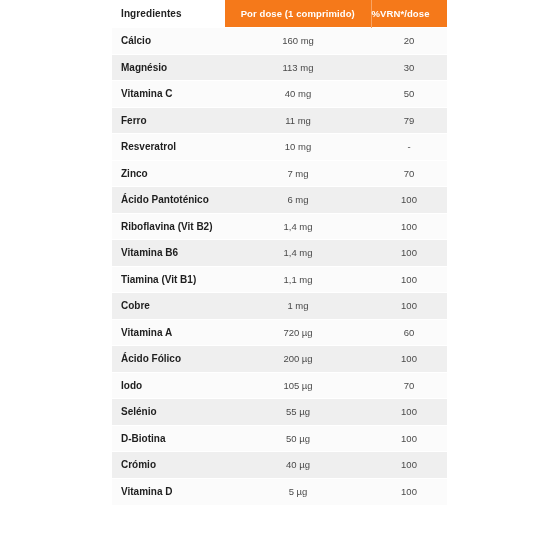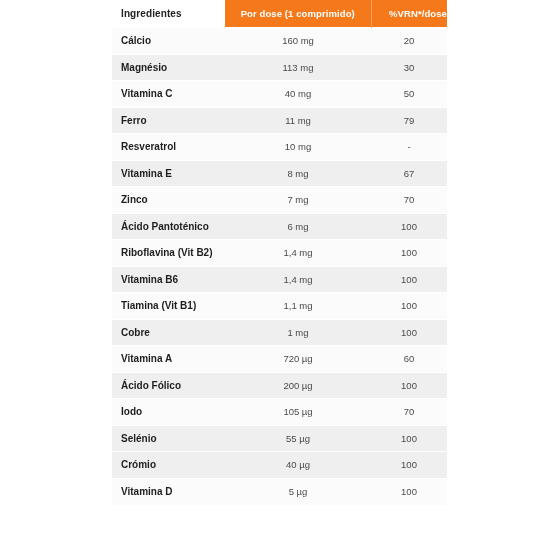--- a/index.html
+++ b/index.html
@@ -50,21 +50,21 @@
   }
   th.th-dose {
     background: #f5791a;
     color: #ffffff;
     text-align: center;
     border-right: 1px solid #f9a463;
   }
   th.th-vrn {
     background: #f5791a;
     color: #ffffff;
-    text-align: right;
+    text-align: left;
   }
 
   
   tbody tr { height: 26.5px; }
   tbody tr.row-odd  td { background: #fbfbfb; }
   tbody tr.row-even td { background: #efefef; }
 
   tbody td {
     padding: 0;
     vertical-align: middle;
@@ -118,25 +118,20 @@
         <tr class="row-even">
           <td class="cell-ingredient">Ferro</td>
           <td class="cell-dose">11 mg</td>
           <td class="cell-vrn">79</td>
         </tr>
         <tr class="row-odd">
           <td class="cell-ingredient">Resveratrol</td>
           <td class="cell-dose">10 mg</td>
           <td class="cell-vrn">-</td>
         </tr>
-        <tr class="row-even">
-          <td class="cell-ingredient">Vitamina E</td>
-          <td class="cell-dose">8 mg</td>
-          <td class="cell-vrn">67</td>
-        </tr>
         <tr class="row-odd">
           <td class="cell-ingredient">Zinco</td>
           <td class="cell-dose">7 mg</td>
           <td class="cell-vrn">70</td>
         </tr>
         <tr class="row-even">
           <td class="cell-ingredient">Ácido Pantoténico</td>
           <td class="cell-dose">6 mg</td>
           <td class="cell-vrn">100</td>
         </tr>
@@ -173,20 +168,25 @@
         <tr class="row-odd">
           <td class="cell-ingredient">Iodo</td>
           <td class="cell-dose">105 µg</td>
           <td class="cell-vrn">70</td>
         </tr>
         <tr class="row-even">
           <td class="cell-ingredient">Selénio</td>
           <td class="cell-dose">55 µg</td>
           <td class="cell-vrn">100</td>
         </tr>
+        <tr class="row-odd">
+          <td class="cell-ingredient">D-Biotina</td>
+          <td class="cell-dose">50 µg</td>
+          <td class="cell-vrn">100</td>
+        </tr>
         <tr class="row-even">
           <td class="cell-ingredient">Crómio</td>
           <td class="cell-dose">40 µg</td>
           <td class="cell-vrn">100</td>
         </tr>
         <tr class="row-odd">
           <td class="cell-ingredient">Vitamina D</td>
           <td class="cell-dose">5 µg</td>
           <td class="cell-vrn">100</td>
         </tr>

